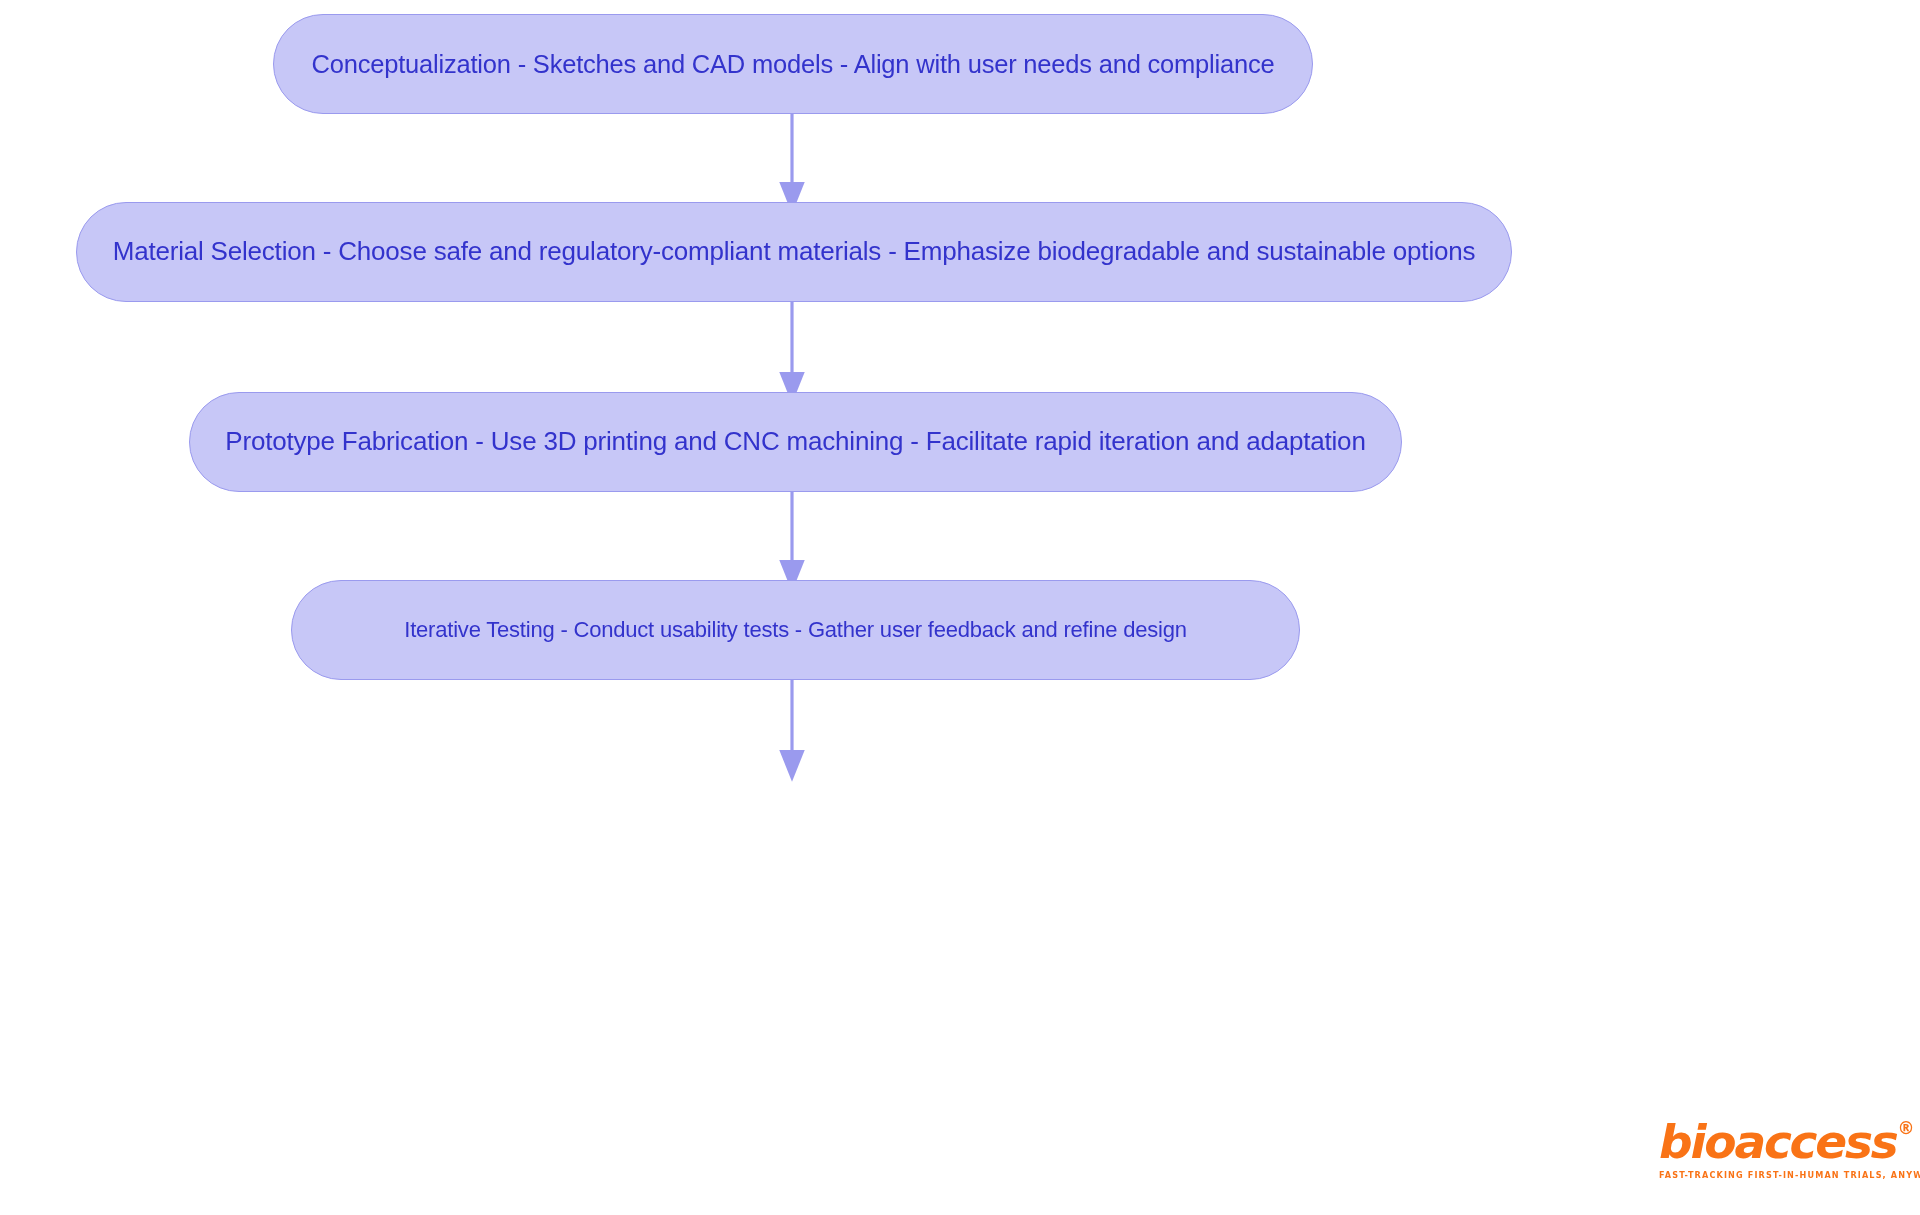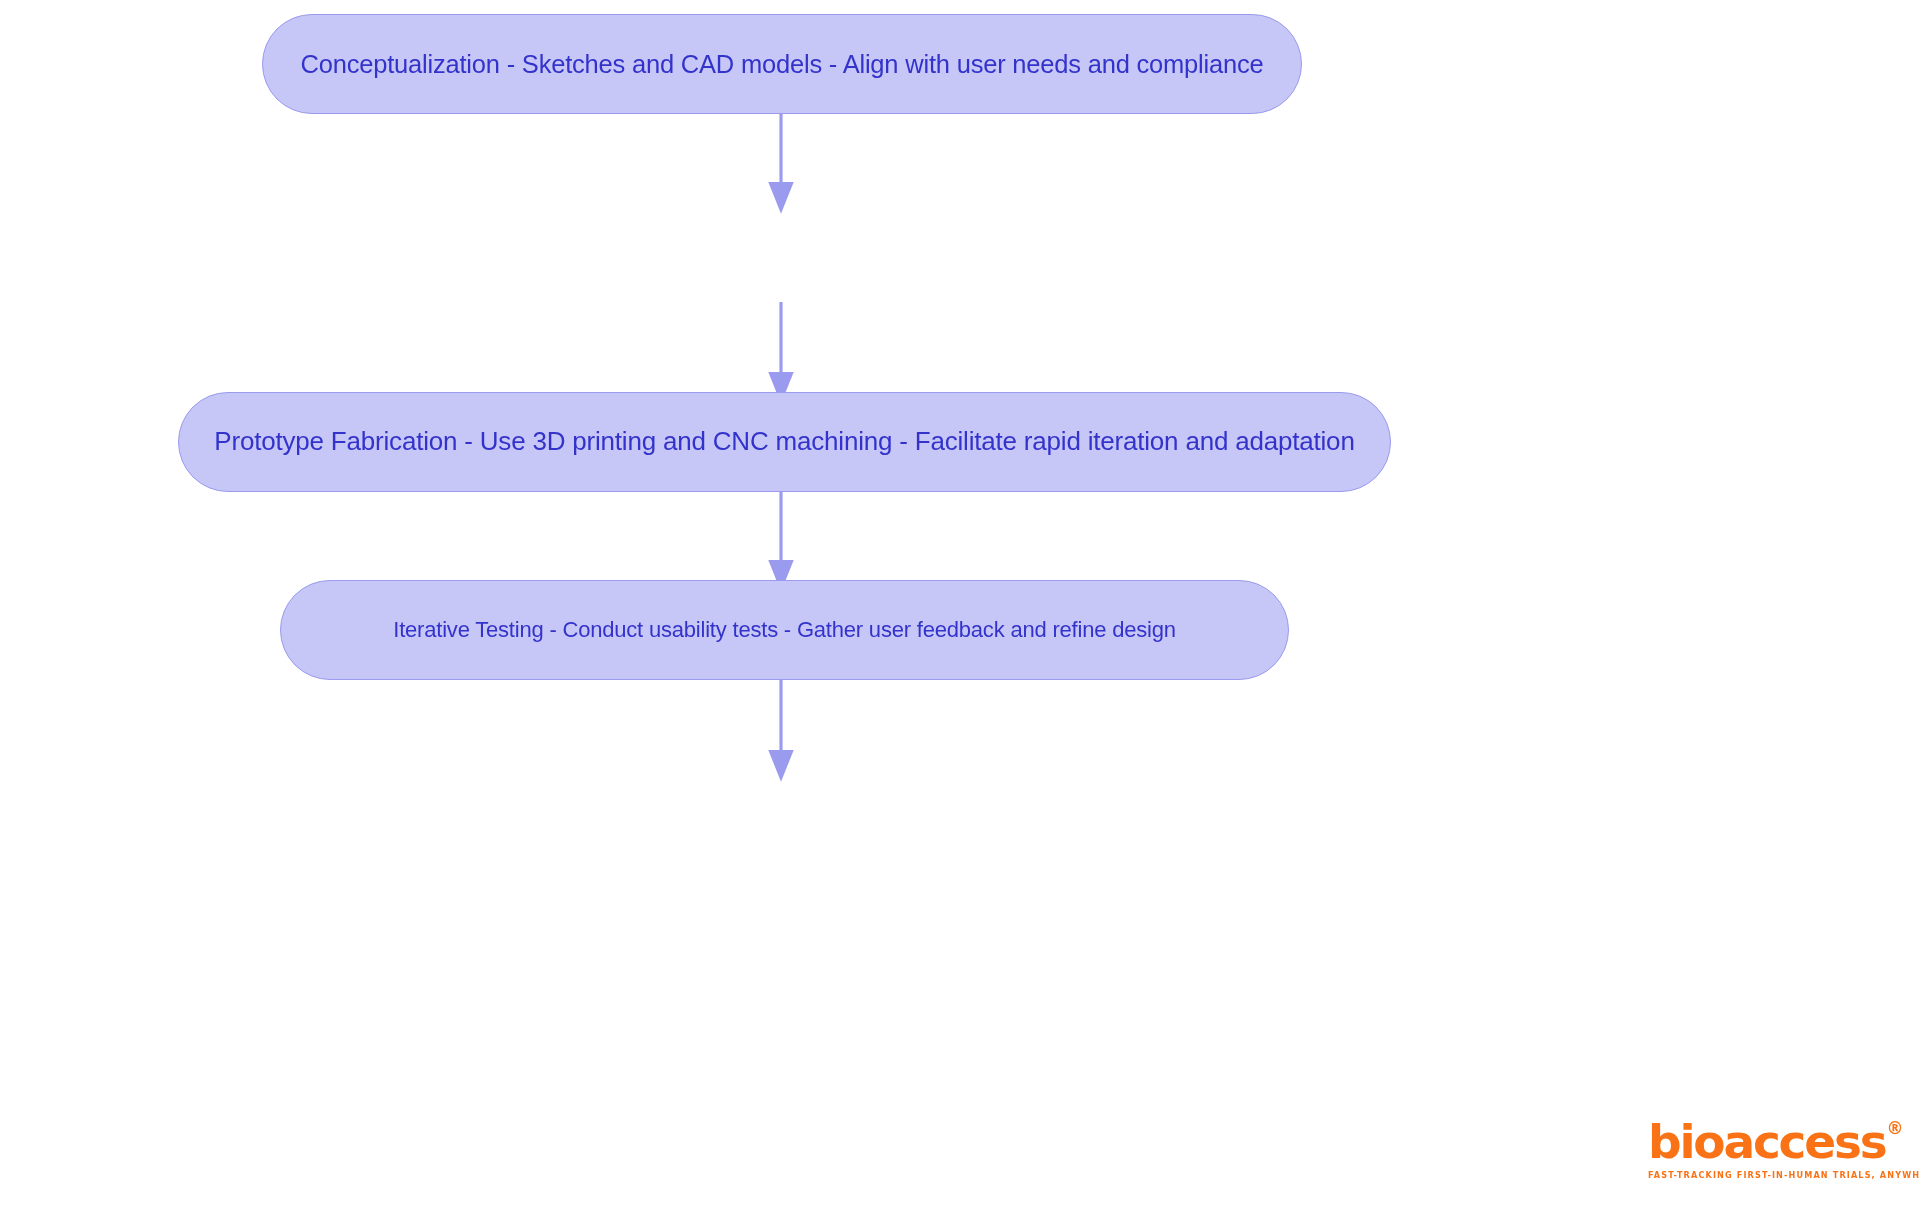--- a/index.html
+++ b/index.html
@@ -10,21 +10,21 @@
   body {
     width: 1920px;
     height: 1215px;
     position: relative;
     overflow: hidden;
     font-family: "Liberation Sans", sans-serif;
   }
 
   #flow-canvas {
     position: absolute;
-    left: 0;
+    left: 11px;
     top: 0;
     width: 1669px;
     height: 1215px;
   }
 
   .node {
     position: absolute;
     box-sizing: border-box;
     background: #c7c7f7;
     border: 1.5px solid #9a9aee;
@@ -79,20 +79,21 @@
     align-items: flex-start;
     line-height: 1;
   }
   #brand-wordmark {
     color: #f97316;
     font-family: "DejaVu Sans", sans-serif;
     font-weight: 700;
     font-size: 47px;
     letter-spacing: -2.2px;
     line-height: 1;
+    font-style: italic;
   }
   #brand-registered {
     color: #f97316;
     font-family: "DejaVu Sans", sans-serif;
     font-weight: 700;
     font-size: 17px;
     line-height: 1;
     margin-top: 2px;
     margin-left: 1px;
   }
@@ -129,20 +130,23 @@
     </g>
     <g>
       <line x1="781" y1="680" x2="781" y2="753" stroke="#9a9aee" stroke-width="3.2" marker-end="url(#arrowhead)"></line>
     </g>
   </svg>
 
   <div class="node" id="node-0">
     <span class="node-label" style="font-size: 25.5px;">Conceptualization - Sketches and CAD models - Align with user needs and compliance</span>
   </div>
 
+  <div class="node" id="node-1">
+    <span class="node-label" style="font-size: 26px;">Material Selection - Choose safe and regulatory-compliant materials - Emphasize biodegradable and sustainable options</span>
+  </div>
 
   <div class="node" id="node-2">
     <span class="node-label" style="font-size: 26px;">Prototype Fabrication - Use 3D printing and CNC machining - Facilitate rapid iteration and adaptation</span>
   </div>
 
   <div class="node" id="node-3">
     <span class="node-label" style="font-size: 22px;">Iterative Testing - Conduct usability tests - Gather user feedback and refine design</span>
   </div>
 
 

